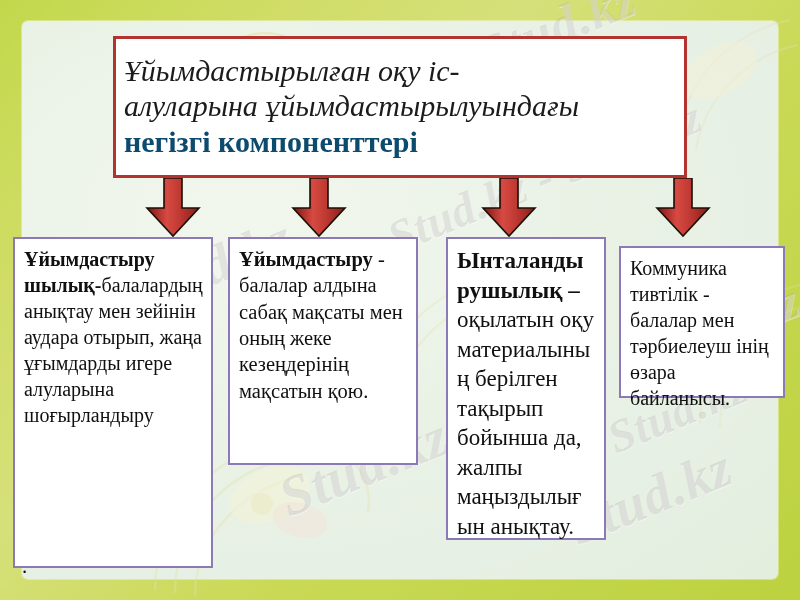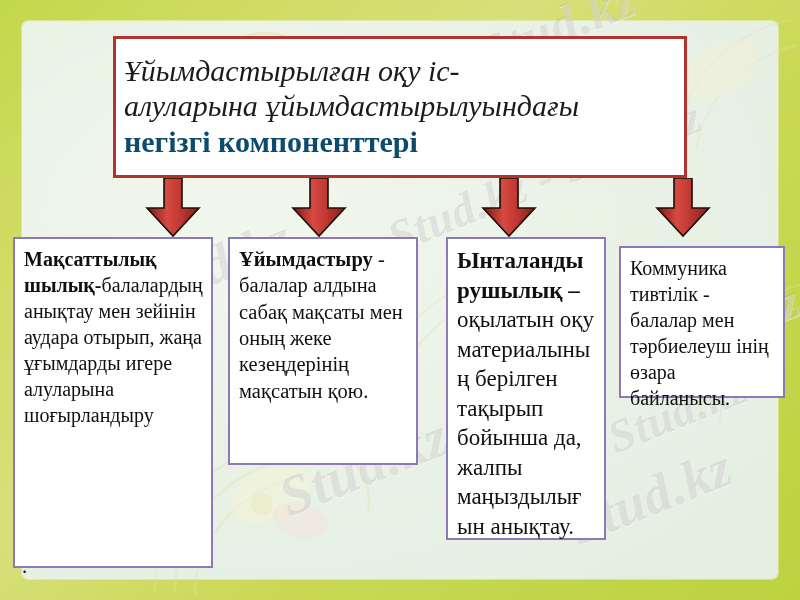--- a/index.html
+++ b/index.html
@@ -192,21 +192,21 @@
       <polygon points="22,0 40,0 40,30 57,30 31,58 5,30 22,30" fill="url(#ag1)" stroke="#1a1008" stroke-width="1.6"></polygon>
     </svg>
   </div>
   <div class="arrow" style="left: 652px; top: 178px;">
     <svg viewBox="0 0 62 60" xmlns="http://www.w3.org/2000/svg">
       <polygon points="22,0 40,0 40,30 57,30 31,58 5,30 22,30" fill="url(#ag1)" stroke="#1a1008" stroke-width="1.6"></polygon>
     </svg>
   </div>
 
   <div class="cbox" id="box1">
-    <p><span class="hd">Мақсаттылық шылық-</span><span>балалардың анықтау мен зейінін аудара отырып, жаңа ұғымдарды игере алуларына шоғырландыру</span></p>
+    <p><span class="hd">Ұйымдастыру шылық-</span><span>балалардың анықтау мен зейінін аудара отырып, жаңа ұғымдарды игере алуларына шоғырландыру</span></p>
   </div>
 
   <div class="cbox" id="box2">
     <p><span class="hd">Ұйымдастыру</span><span> - балалар алдына сабақ мақсаты мен оның жеке кезеңдерінің мақсатын қою.</span></p>
   </div>
 
   <div class="cbox" id="box3">
     <p><span class="hd">Ынталанды рушылық –</span><span> оқылатын оқу материалыны ң берілген тақырып бойынша да, жалпы маңыздылығ ын анықтау.</span></p>
   </div>
 

